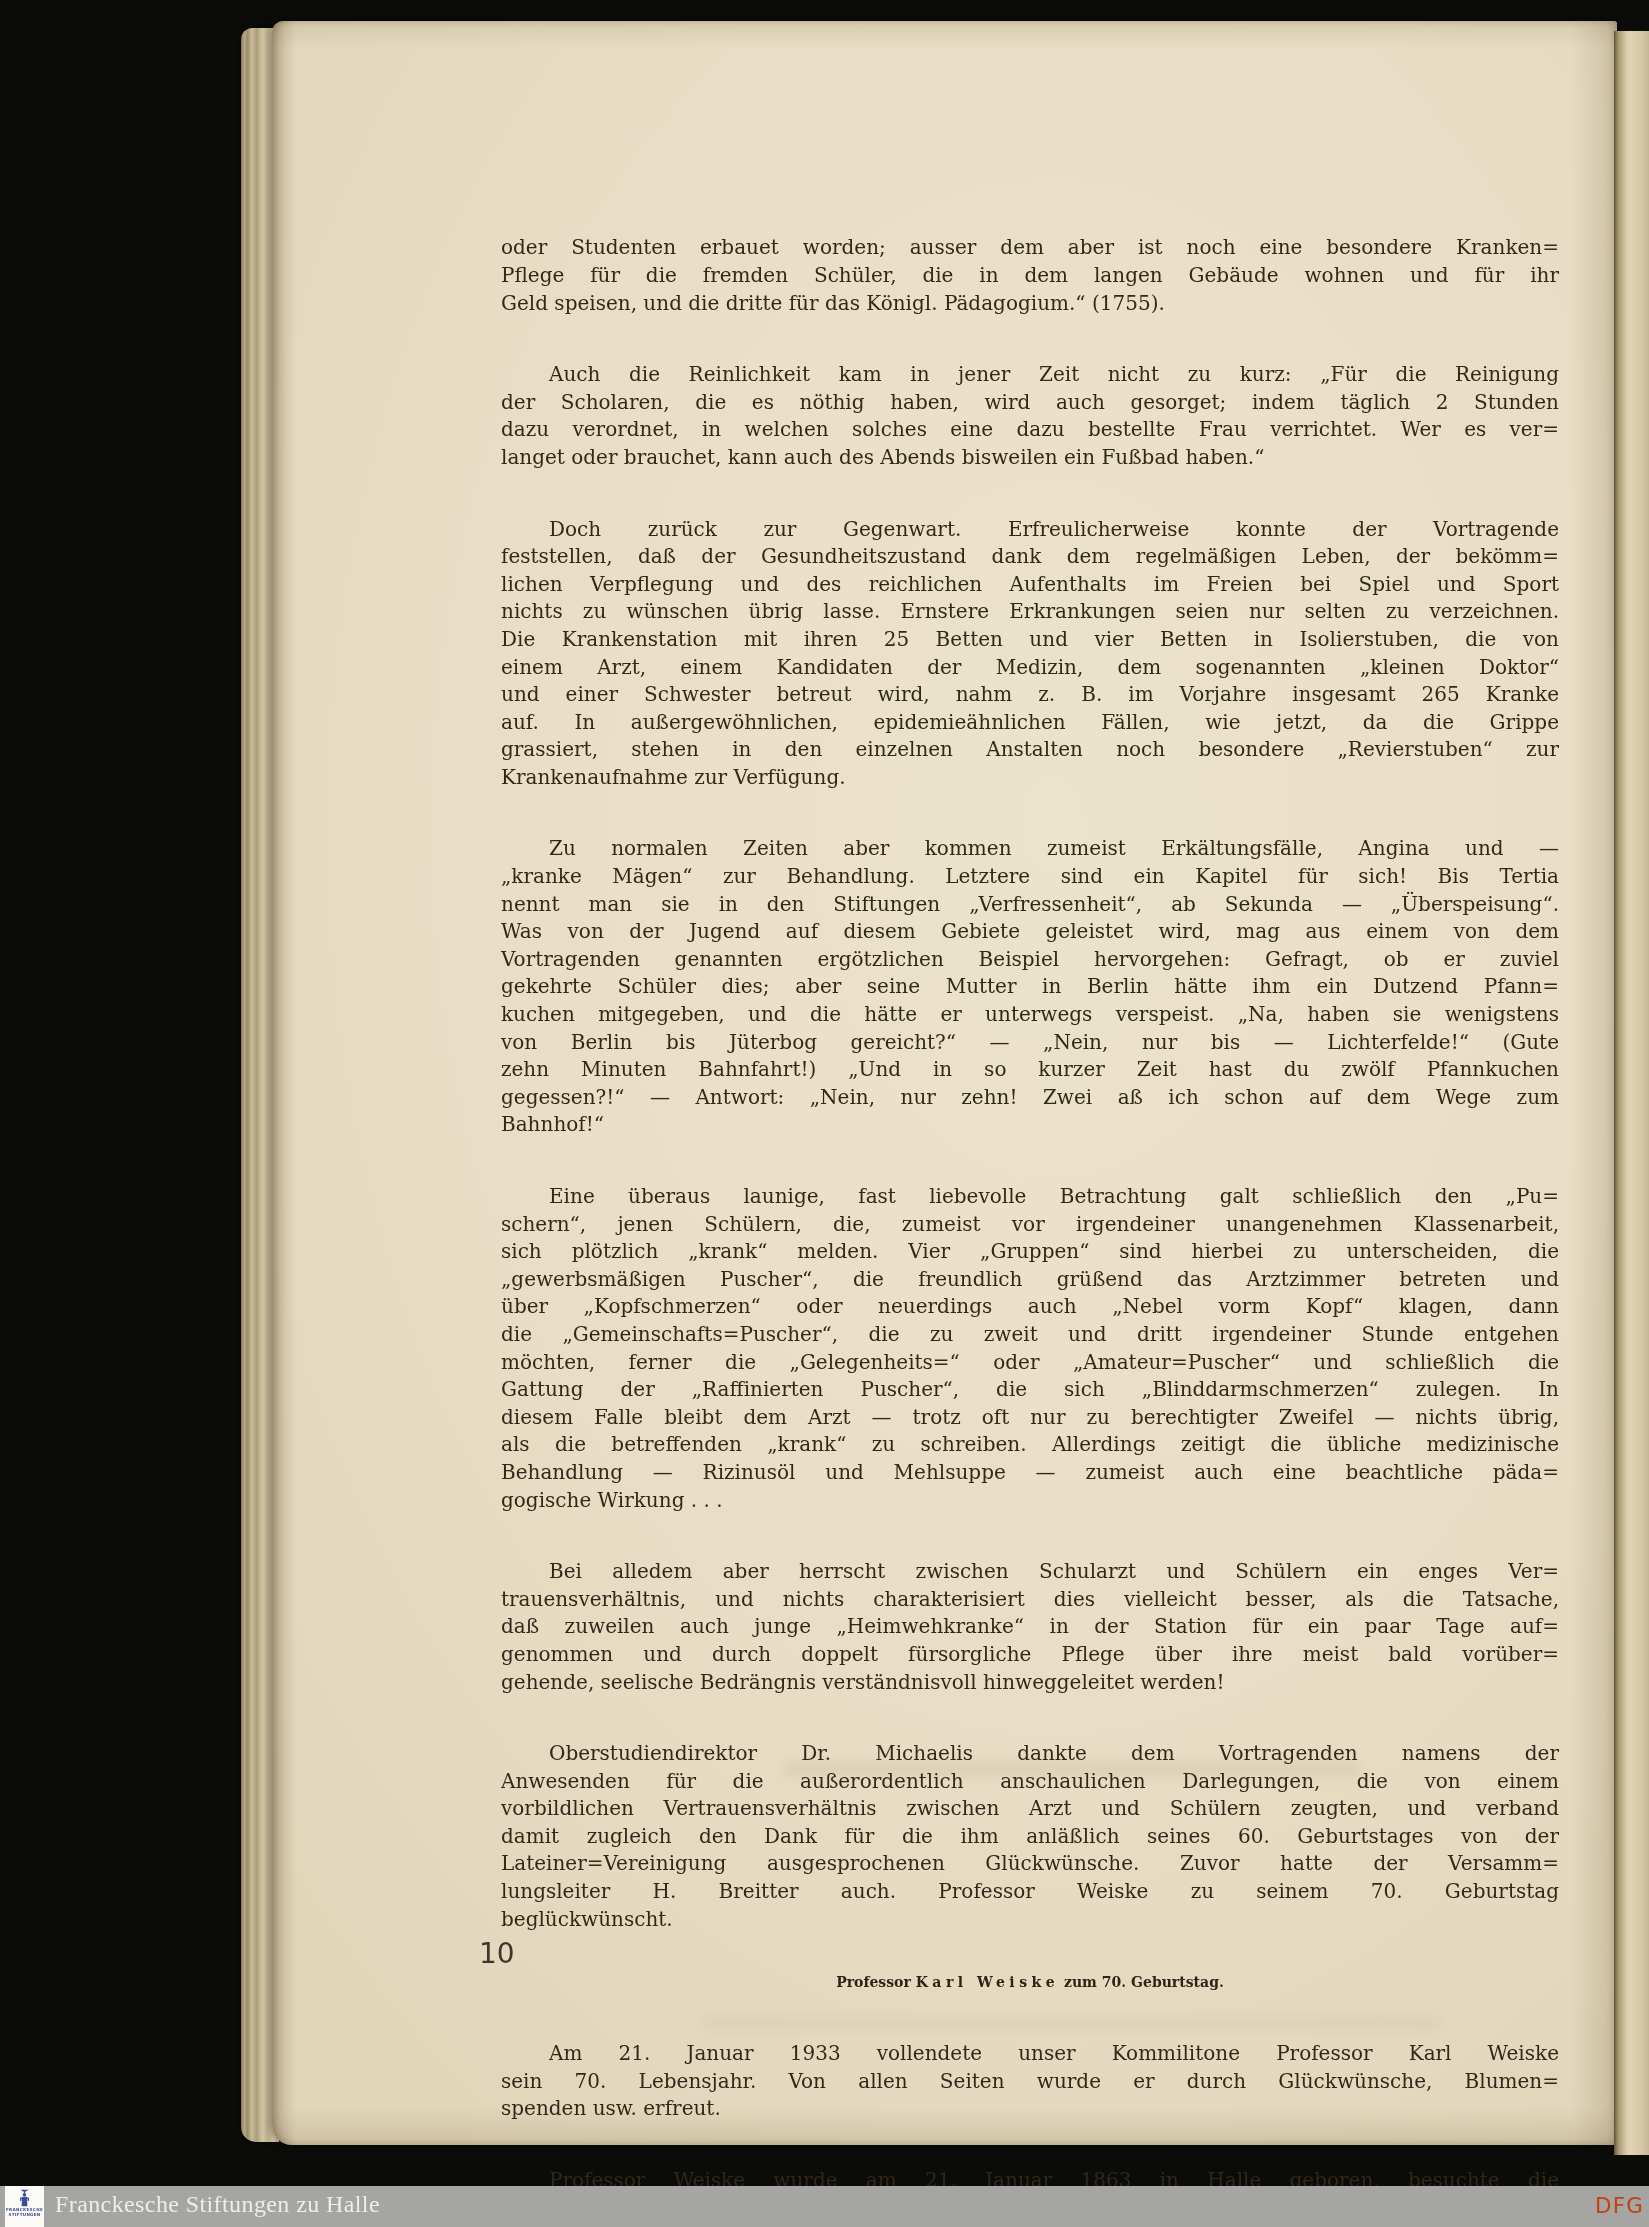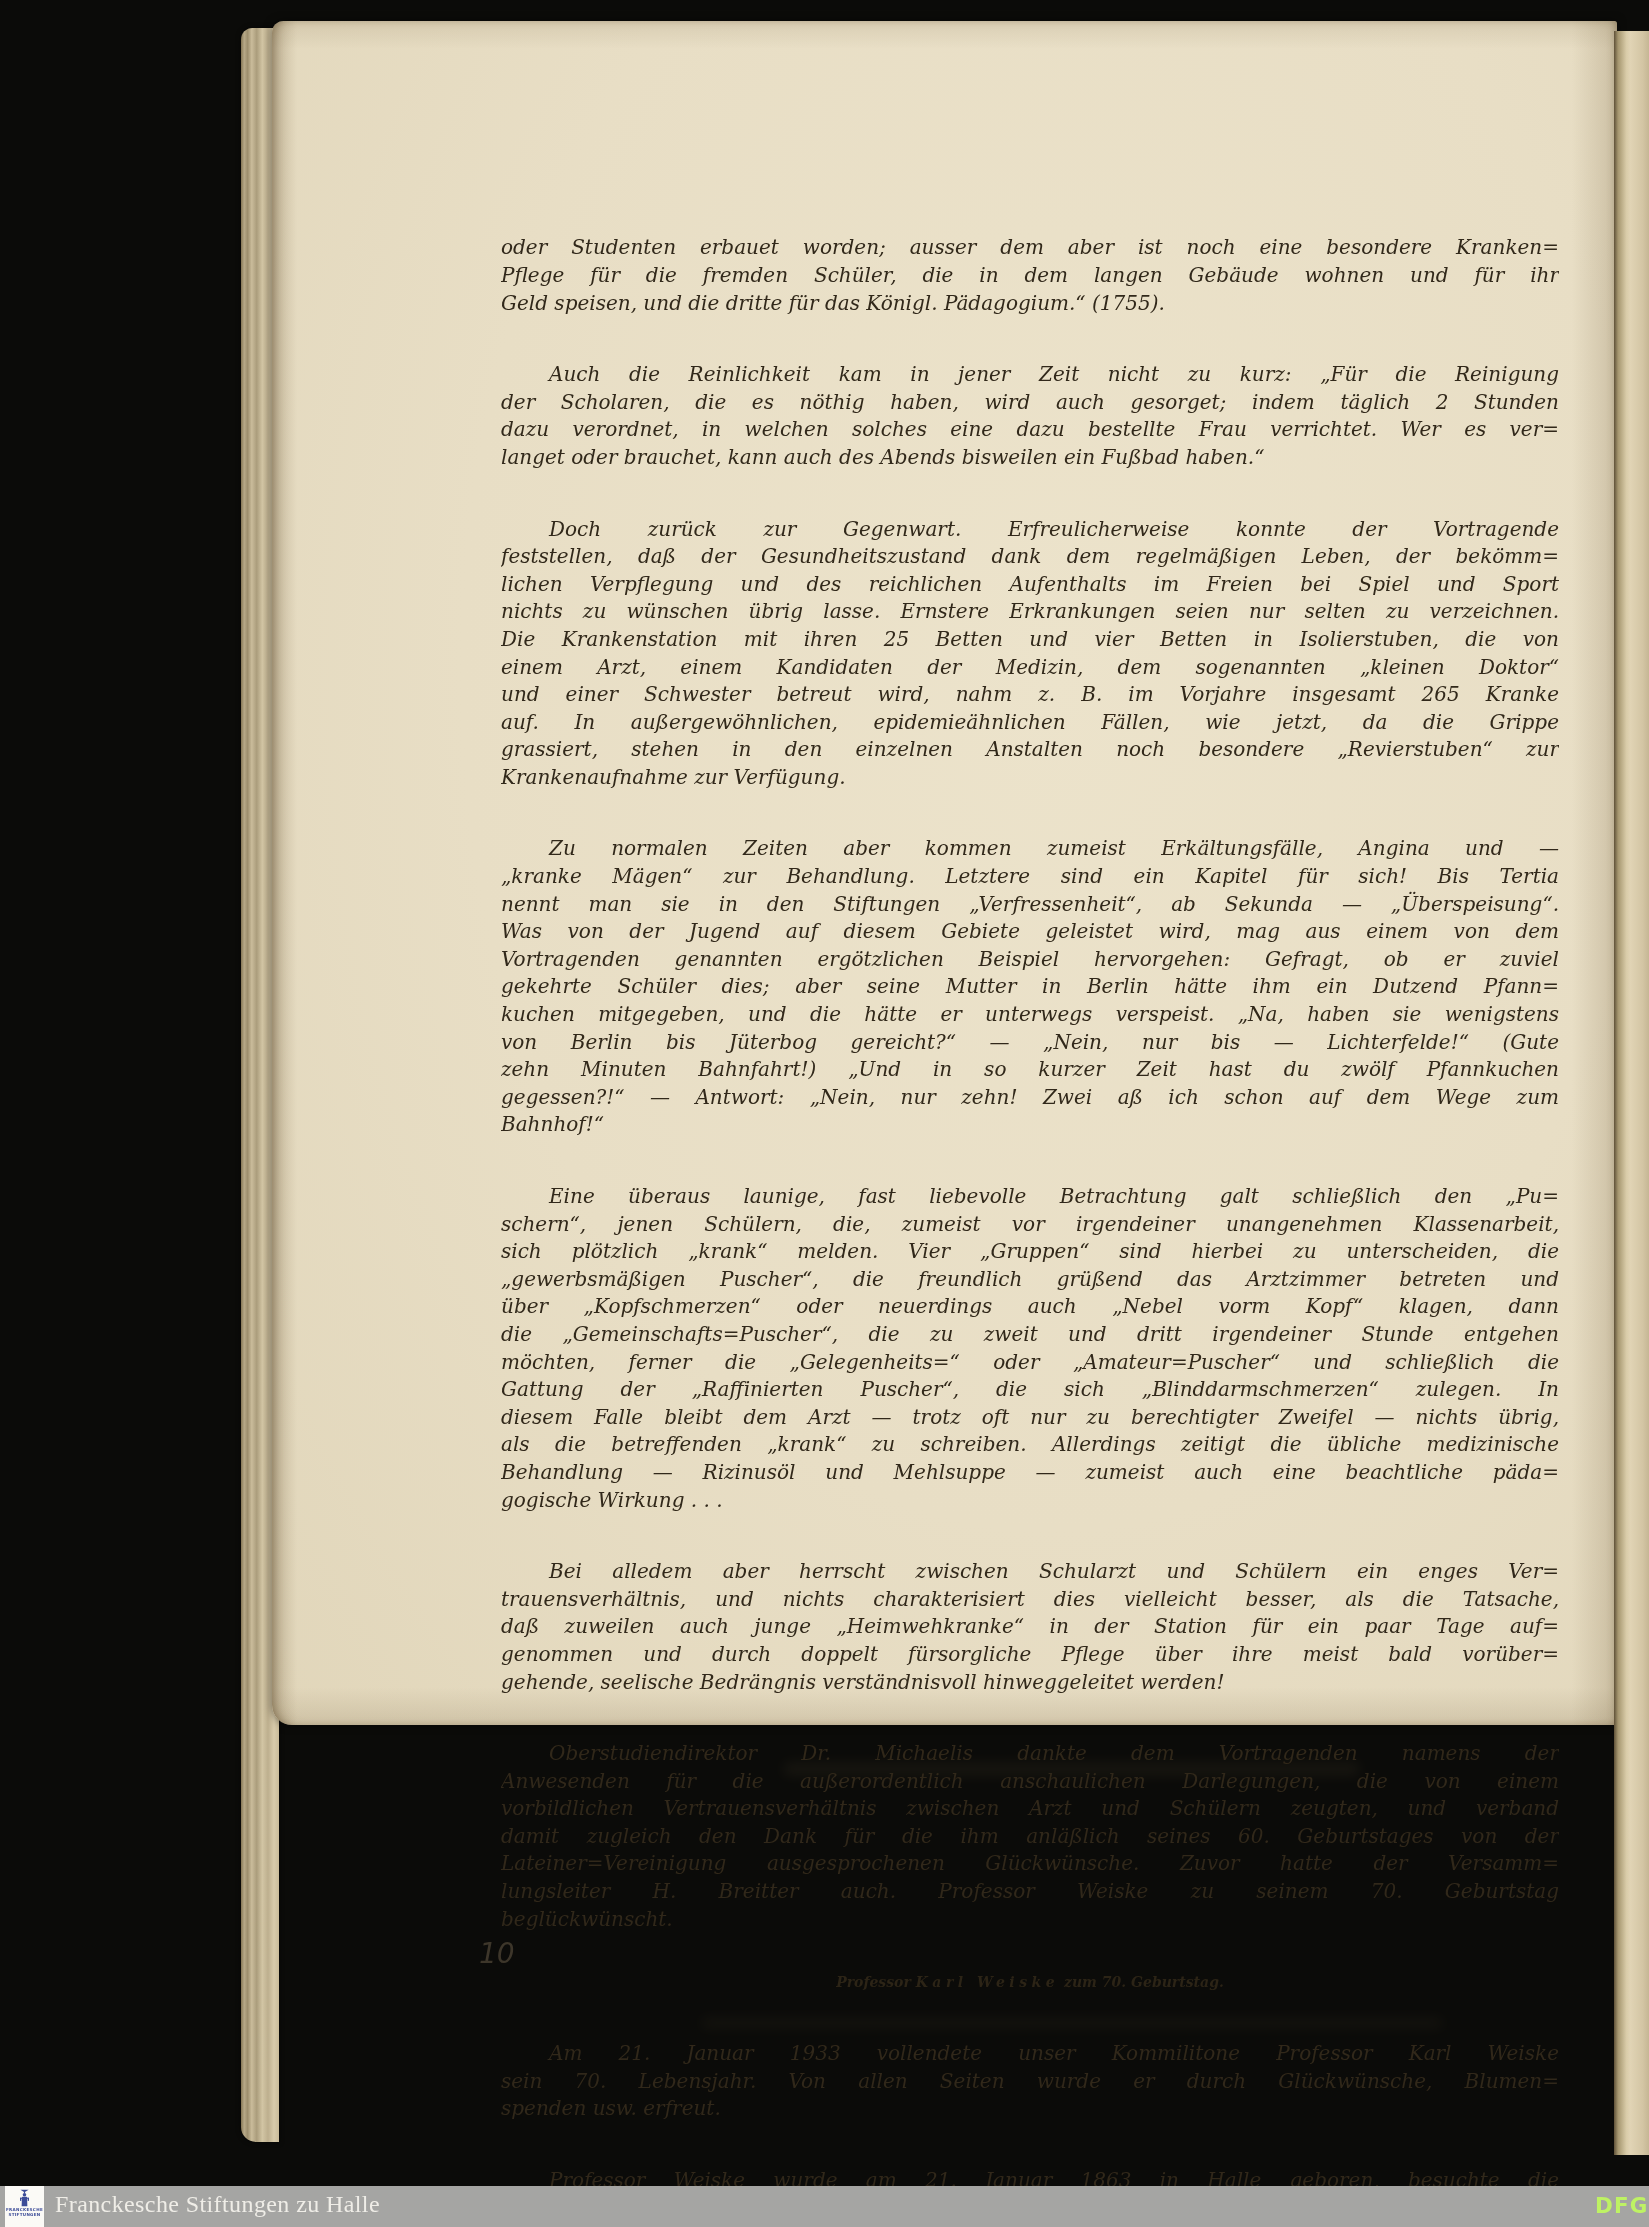--- a/index.html
+++ b/index.html
@@ -13,32 +13,31 @@
   .page-stack{
     position:absolute;left:241px;top:28px;width:38px;height:2114px;
     border-radius:11.5px 0 0 15px;
     background:linear-gradient(90deg,
       #857756 0px,#b7a988 3.3px,#9c8e6d 6.6px,#cabc9b 10.7px,
       #ab9d7c 15.7px,#d2c5a4 21.4px,#bdaf8e 27px,#d8cbab 33px,#c9bb99 38px);
     box-shadow:0 0 5px rgba(0,0,0,.6);
   }
   
   .page{
-    position:absolute;left:272px;top:21.4px;width:1345px;height:1704px;
+    position:absolute;left:272px;top:21.4px;width:1345px;height:2124px;
     border-radius:11.5px 2.5px 3.3px 20px;
     background:
       linear-gradient(90deg, rgba(118,98,64,.30) 0px, rgba(118,98,64,0) 25px),
       linear-gradient(270deg, rgba(122,102,68,.25) 0px, rgba(122,102,68,0) 45px),
       linear-gradient(180deg, rgba(118,98,64,.14) 0px, rgba(118,98,64,0) 28px),
       linear-gradient(0deg, rgba(118,98,64,.18) 0px, rgba(118,98,64,0) 38px),
       radial-gradient(1072px 1567px at 58% 38%, #ece3cb 0%, #e8dec5 55%, #e1d6ba 100%);
     box-shadow:inset 7.4px 0 11.5px -5.8px rgba(80,60,30,.55),
                inset -5.8px 0 10px -5px rgba(90,70,40,.45),
                0 0 8.2px rgba(0,0,0,.5);
-    font-style:italic;
   }
   
   .next-page-strip{
     position:absolute;left:1614px;top:31px;width:36px;height:2124px;
     background:linear-gradient(90deg,
       #5f5138 0px,#a5966f 4.1px,#d9cca9 12.4px,#e1d4b5 45%,#d3c5a4 80%,#c3b492 100%);
   }
   
   .text-block{
     position:absolute;left:229px;top:213px;width:1058px;
@@ -73,22 +72,22 @@
   .logo-text{
     font-family:"DejaVu Sans", sans-serif;font-size:4.1px;line-height:5px;
     letter-spacing:0.3px;color:#3c4c98;font-weight:bold;white-space:nowrap;
   }
   .footer-title{
     position:absolute;left:55px;top:2186px;height:36px;display:flex;align-items:center;
     font-family:"Liberation Serif", serif;font-size:24px;color:#efede7;letter-spacing:0.4px;
   }
   .dfg{
     position:absolute;left:1595px;top:2186px;height:39px;display:flex;align-items:center;
-    font-family:"DejaVu Sans", sans-serif;font-weight:bold;font-size:21.4px;
-    letter-spacing:1.2px;color:#bef264;
+    font-family:"DejaVu Sans", sans-serif;font-weight:normal;font-size:21.4px;
+    letter-spacing:1.2px;color:#c2410c;
   }
 </style>
 </head>
 <body>
 
 <div class="stage">
 
   <div class="page-stack"></div>
 
   <div class="page">

